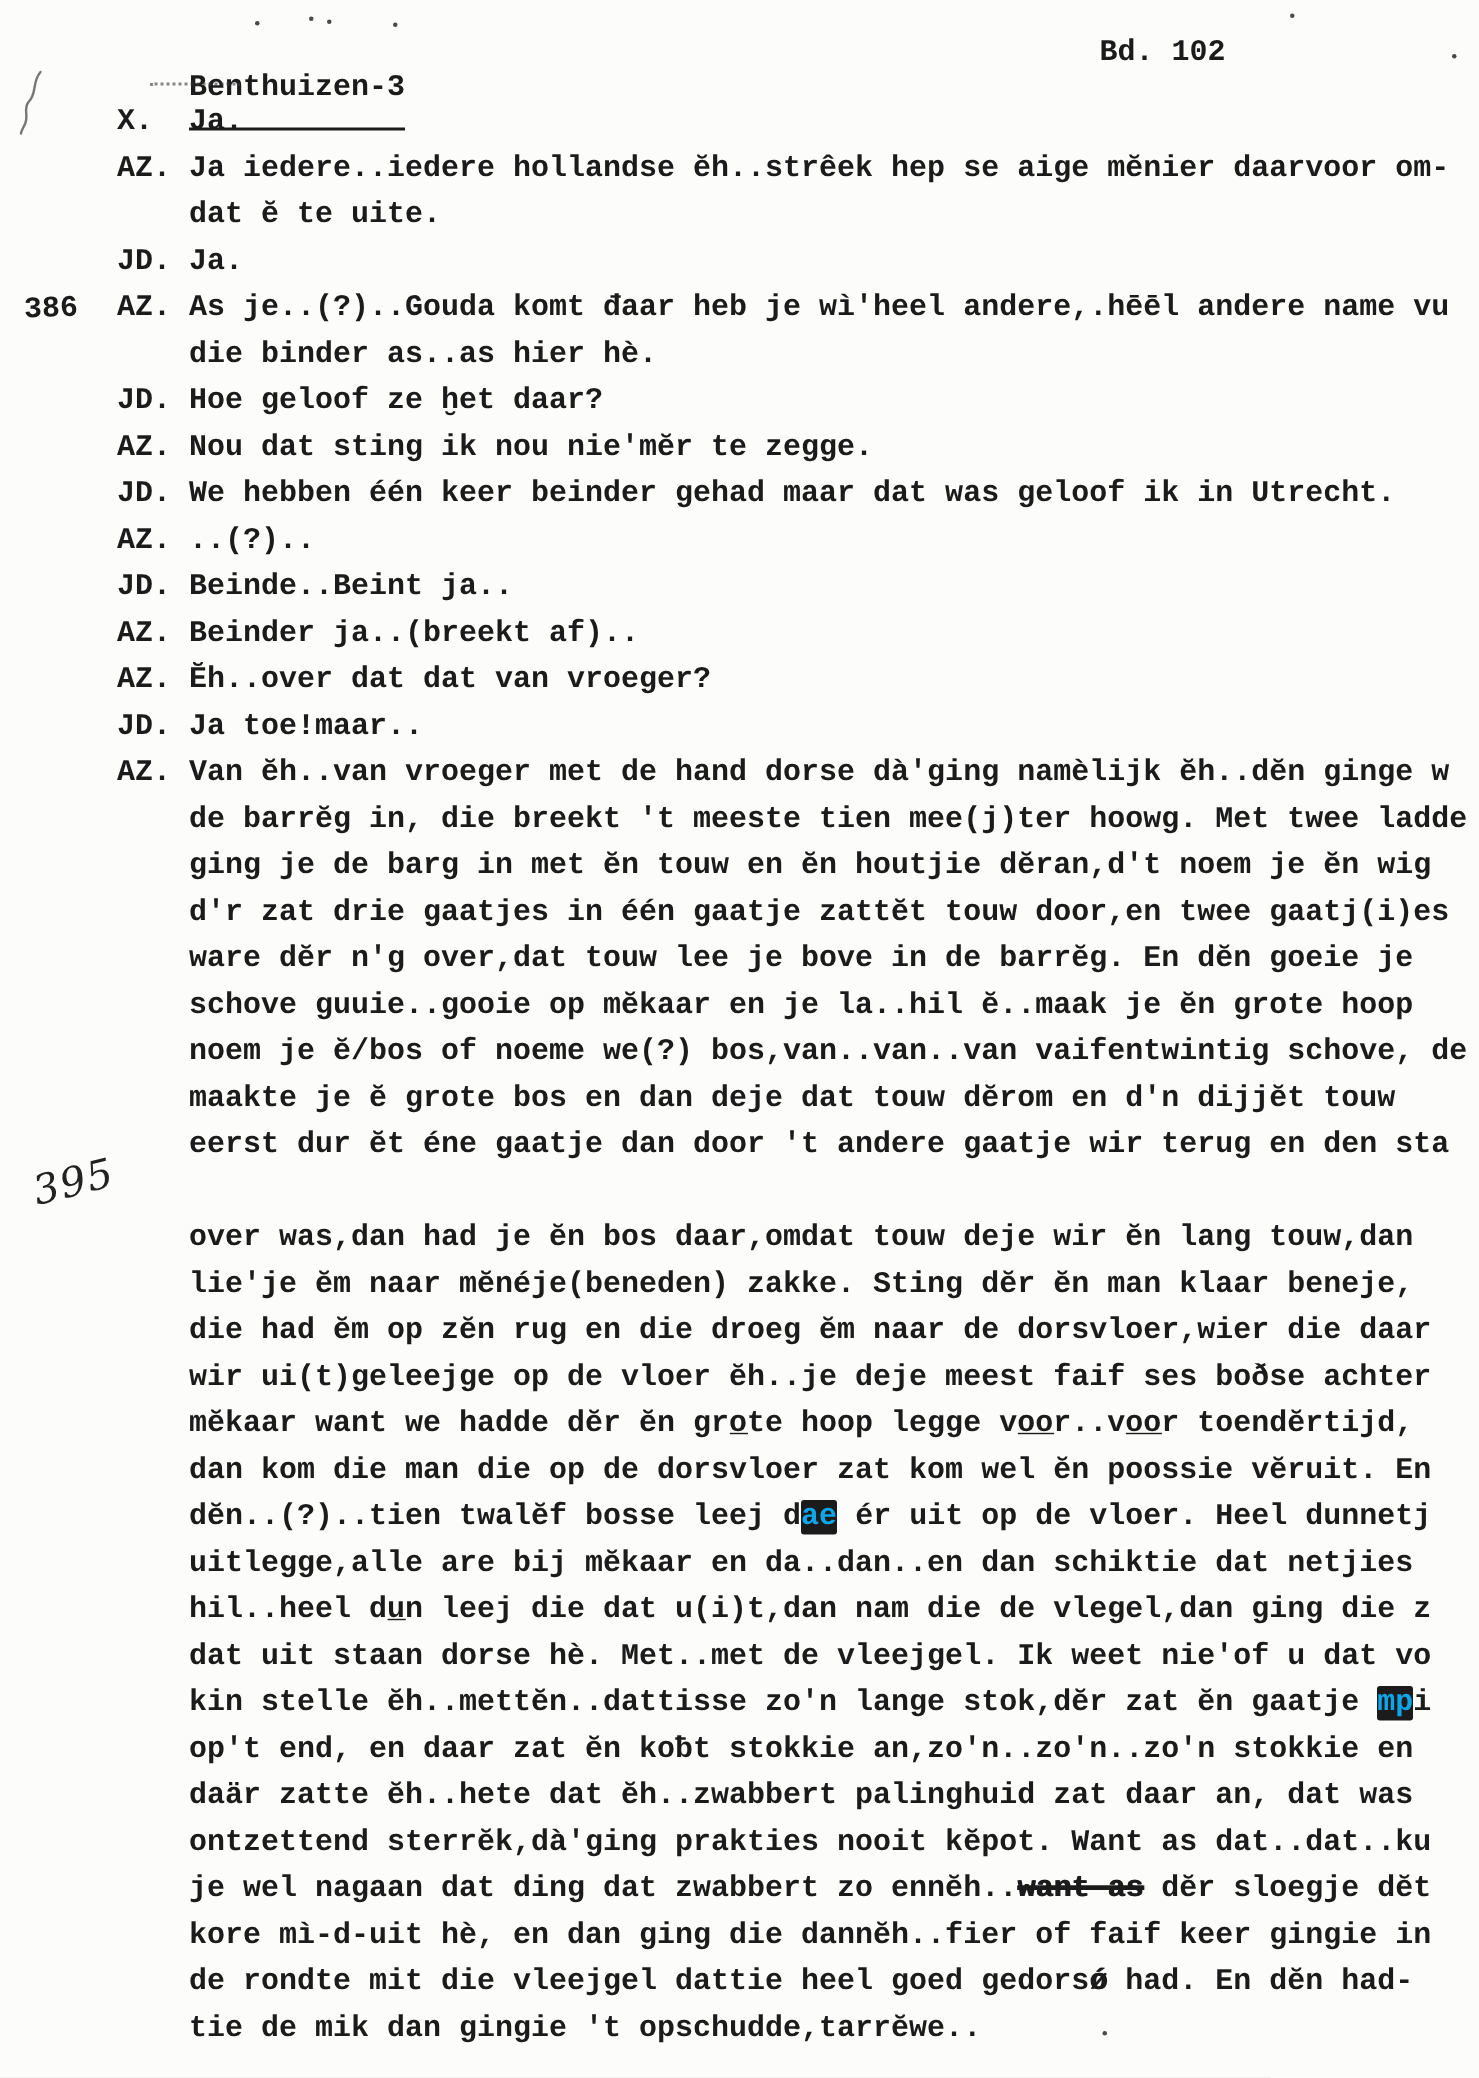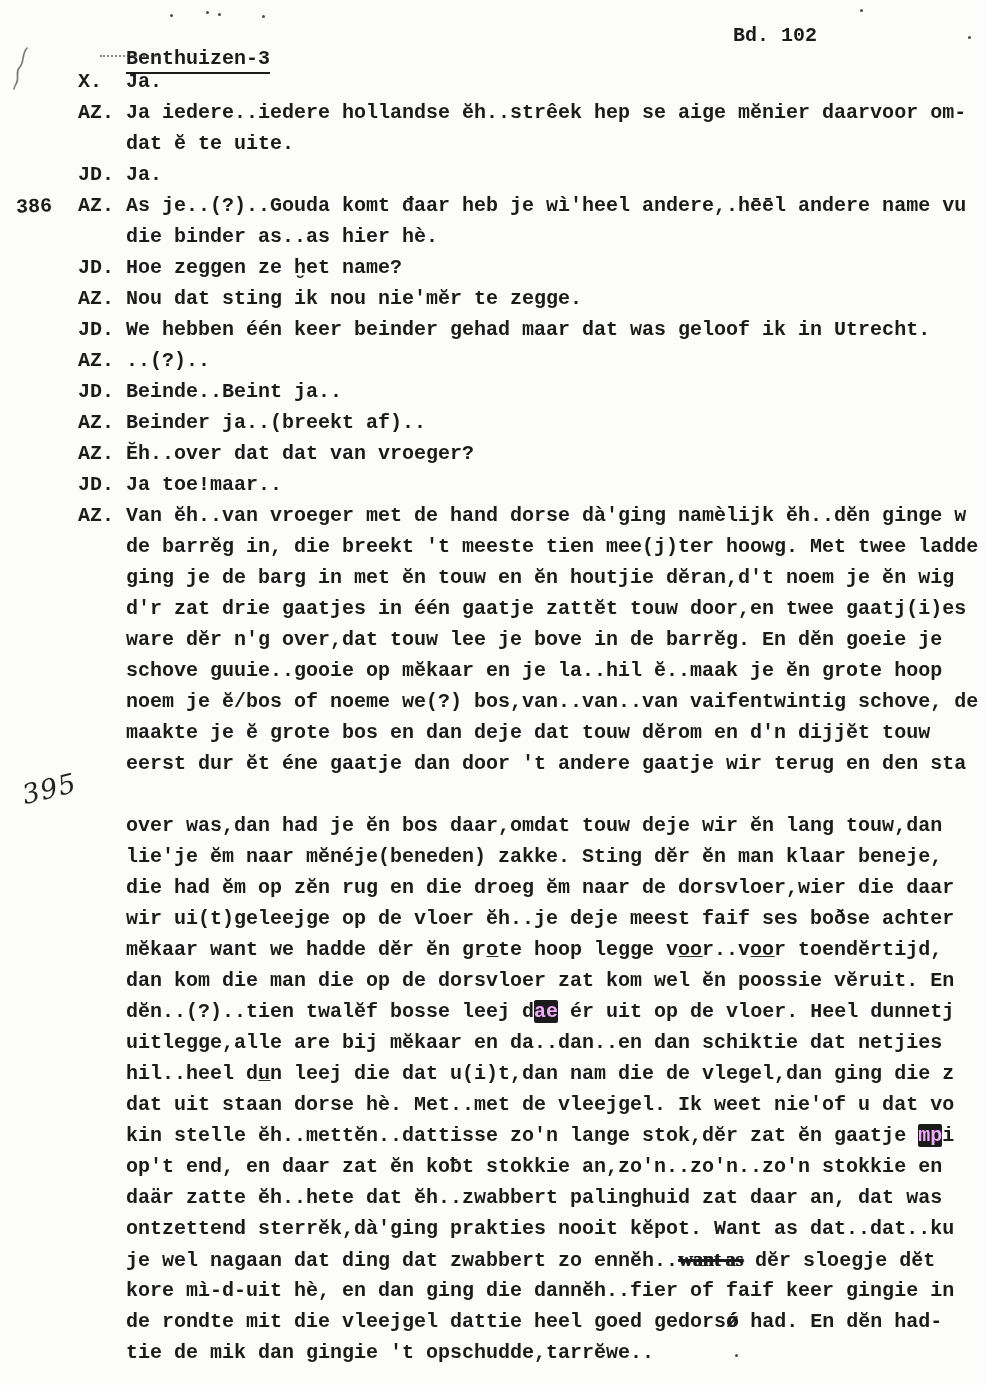--- a/index.html
+++ b/index.html
@@ -7,36 +7,36 @@
     position:relative;
     width:986px;height:1385px;
     margin:0 auto;
     background:#fcfcfa;
     overflow:hidden;
     font-family:"Liberation Mono","DejaVu Sans Mono",monospace;
     font-weight:bold;
     color:#1b1b1b;
   }
   .header{position:absolute;top:24px;left:78px;right:0;height:32px;font-size:20px;white-space:pre;}
-  .title{display:inline-block;border-bottom:2.5px solid #1b1b1b;padding-bottom:2px;}
+  .title{display:inline-block;border-bottom:2.5px solid #1b1b1b;padding-bottom:15px;}
   .title::after{content:"";position:absolute;left:22px;top:31px;width:60px;border-bottom:2px dotted #3a3a3a;opacity:.6;}
   .vol{position:absolute;left:655px;top:0;}
   .transcript{position:absolute;top:66px;left:78px;width:920px;font-size:20px;line-height:31px;}
   .line{position:relative;white-space:pre;height:31px;}
   .label{display:inline-block;width:48px;}
   .margin-num{position:absolute;}
   .margin-typed{left:-62px;top:1px;font-size:20px;transform:rotate(-2deg);}
   .margin-hand{
     left:-56px;top:-6px;
     font-family:"DejaVu Serif",serif;font-style:italic;font-weight:normal;
     font-size:27px;color:#222;
     transform:rotate(-14deg);letter-spacing:1px;
   }
-  .seg-strike{text-decoration:line-through;text-decoration-thickness:2.5px;text-shadow:0.8px 0 0 #1b1b1b;font-family:Liberation Serif, serif;}
-  .seg-blot{background:#1b1b1b;color:#f0abfc;border-radius:2px;}
+  .seg-strike{text-decoration:line-through;text-decoration-thickness:2.5px;text-shadow:0.8px 0 0 #1b1b1b;}
+  .seg-blot{background:#1b1b1b;color:#0ea5e9;border-radius:2px;}
   .seg-over{text-shadow:0.9px 0 0 #1b1b1b;}
   .speck{position:absolute;background:#4a4a4a;border-radius:50%;}
   .ink-mark{position:absolute;left:12px;top:46px;}
 </style>
 </head>
 <body>
 
 <div class="page">
 
   <svg class="ink-mark" width="20" height="44" viewBox="0 0 20 44">
@@ -57,21 +57,21 @@
     <span class="vol">Bd. 102</span>
   </div>
 
   <div class="transcript" id="transcript">
       <div class="line"><span class="label">X.</span><span class="text"><span>Ja.</span></span></div>
       <div class="line"><span class="label">AZ.</span><span class="text"><span>Ja iedere..iedere hollandse ĕh..strêek hep se aige mĕnier daarvoor om-</span></span></div>
       <div class="line"><span class="label"></span><span class="text"><span>dat ĕ te uite.</span></span></div>
       <div class="line"><span class="label">JD.</span><span class="text"><span>Ja.</span></span></div>
       <div class="line"><span class="margin-num margin-typed">386</span><span class="label">AZ.</span><span class="text"><span>As je..(?)..Gouda komt đaar heb je wì'heel andere,.hēēl andere name vu</span></span></div>
       <div class="line"><span class="label"></span><span class="text"><span>die binder as..as hier hè.</span></span></div>
-      <div class="line"><span class="label">JD.</span><span class="text"><span>Hoe zeggen ze ḫet name?</span></span></div>
+      <div class="line"><span class="label">JD.</span><span class="text"><span>Hoe geloof ze ḫet daar?</span></span></div>
       <div class="line"><span class="label">AZ.</span><span class="text"><span>Nou dat sting ik nou nie'mĕr te zegge.</span></span></div>
       <div class="line"><span class="label">JD.</span><span class="text"><span>We hebben één keer beinder gehad maar dat was geloof ik in Utrecht.</span></span></div>
       <div class="line"><span class="label">AZ.</span><span class="text"><span>..(?)..</span></span></div>
       <div class="line"><span class="label">JD.</span><span class="text"><span>Beinde..Beint ja..</span></span></div>
       <div class="line"><span class="label">AZ.</span><span class="text"><span>Beinder ja..(breekt af)..</span></span></div>
       <div class="line"><span class="label">AZ.</span><span class="text"><span>Ĕh..over dat dat van vroeger?</span></span></div>
       <div class="line"><span class="label">JD.</span><span class="text"><span>Ja toe!maar..</span></span></div>
       <div class="line"><span class="label">AZ.</span><span class="text"><span>Van ĕh..van vroeger met de hand dorse dà'ging namèlijk ĕh..dĕn ginge w</span></span></div>
       <div class="line"><span class="label"></span><span class="text"><span>de barrĕg in, die breekt 't meeste tien mee(j)ter hoowg. Met twee ladde</span></span></div>
       <div class="line"><span class="label"></span><span class="text"><span>ging je de barg in met ĕn touw en ĕn houtjie dĕran,d't noem je ĕn wig</span></span></div>

